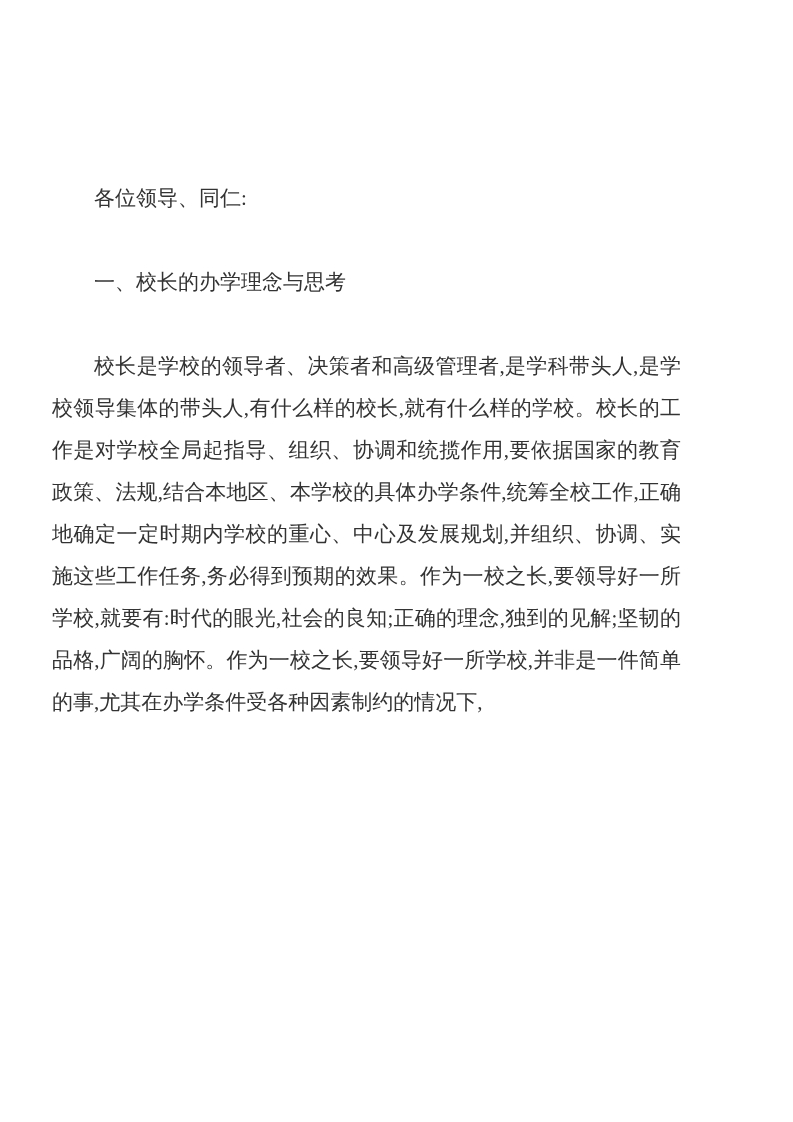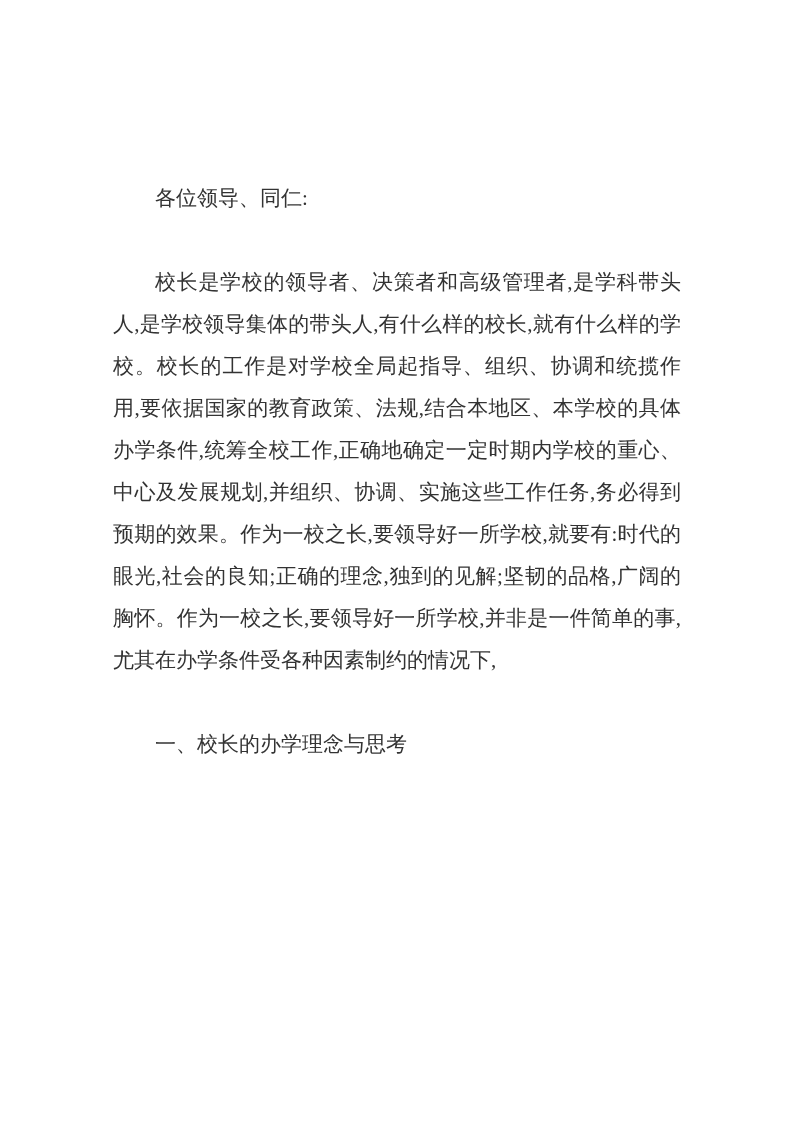--- a/index.html
+++ b/index.html
@@ -12,21 +12,21 @@
       width: 793px;
       height: 1122px;
       overflow: hidden;
       font-family: "Liberation Serif", "DejaVu Serif", serif;
     }
     .page {
       box-sizing: border-box;
       width: 793px;
       height: 1122px;
       background: #ffffff;
-      padding: 177px 112px 0 113px;
+      padding: 177px 112px 0 52px;
       overflow: hidden;
     }
     .para {
       margin: 0 0 42px 0;
       font-size: 21px;
       line-height: 42px;
       color: #333333;
       text-align: justify;
       text-indent: 2em;
       word-break: break-all;
@@ -35,16 +35,16 @@
       text-align: left;
     }
   </style>
 </head>
 <body>
 
 <div class="page">
   <p class="para">各位领导、同仁:</p>
 
 
+  <p class="para heading">一、校长的办学理念与思考</p>
+
   <p class="para">校长是学校的领导者、决策者和高级管理者,是学科带头人,是学校领导集体的带头人,有什么样的校长,就有什么样的学校。校长的工作是对学校全局起指导、组织、协调和统揽作用,要依据国家的教育政策、法规,结合本地区、本学校的具体办学条件,统筹全校工作,正确地确定一定时期内学校的重心、中心及发展规划,并组织、协调、实施这些工作任务,务必得到预期的效果。作为一校之长,要领导好一所学校,就要有:时代的眼光,社会的良知;正确的理念,独到的见解;坚韧的品格,广阔的胸怀。作为一校之长,要领导好一所学校,并非是一件简单的事,尤其在办学条件受各种因素制约的情况下,</p>
-
-  <p class="para heading">一、校长的办学理念与思考</p>
 </div>
 
 </body></html>

